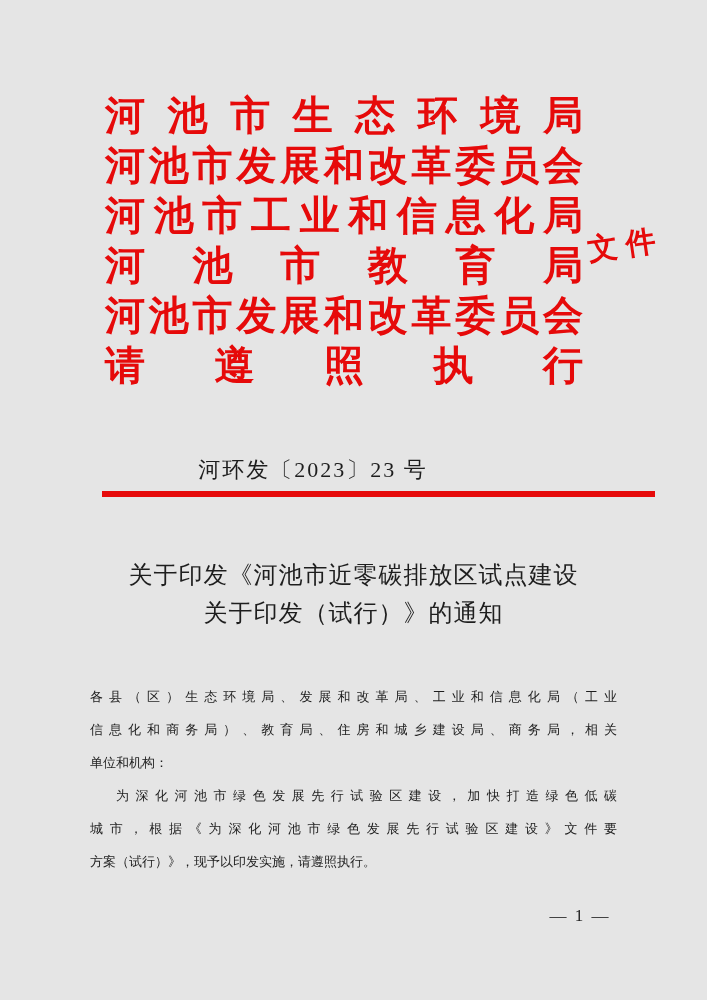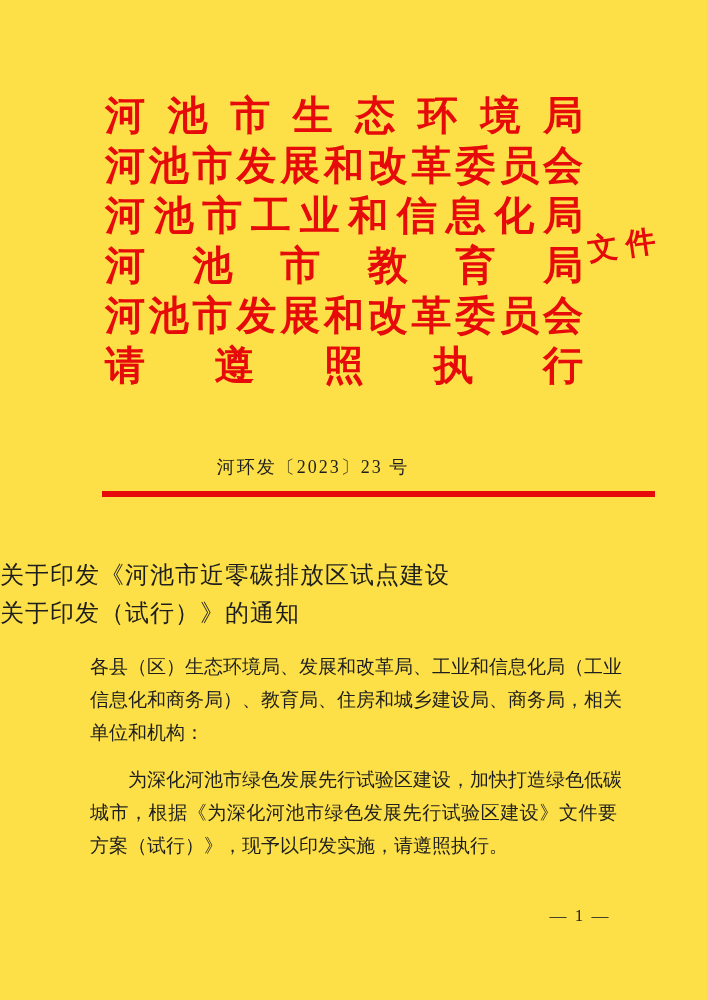--- a/index.html
+++ b/index.html
@@ -7,21 +7,21 @@
     --ink:#1e1e1e;
   }
   *{margin:0;padding:0;box-sizing:border-box;}
   html,body{background:#ffffff;}
   body{
     width:707px;height:1000px;
     font-family:"Liberation Serif","DejaVu Serif",serif;
   }
   .page{
     position:relative;width:707px;height:1000px;
-    background:#fde047;overflow:hidden;
+    background:#e5e5e5;overflow:hidden;
   }
   
   .letterhead{
     position:absolute;left:105px;top:92px;width:478px;
   }
   .agency{
     height:50px;line-height:48px;
     font-size:40px;font-weight:bold;
     color:var(--red);
     white-space:nowrap;
@@ -33,53 +33,53 @@
   
   .wenjian{
     position:absolute;left:588px;top:230px;
     font-size:30px;font-weight:bold;color:var(--red);
     letter-spacing:8px;white-space:nowrap;
     transform:rotate(-8deg);transform-origin:left center;
   }
   
   .doc-number{
     position:absolute;left:0;top:455px;width:626px;
-    text-align:center;font-size:18px;color:var(--ink);
+    text-align:center;font-size:22px;color:var(--ink);
     letter-spacing:2px;
   }
   
   .red-line{
     position:absolute;left:102px;top:491px;
     width:553px;height:6px;background:var(--red);
   }
   
   .title{
     position:absolute;left:0;top:556px;width:707px;
-    text-align:left;color:var(--ink);
+    text-align:center;color:var(--ink);
     font-size:24px;line-height:38px;letter-spacing:1px;
   }
   
   .body-text{
-    position:absolute;left:90px;top:650px;width:527px;
-    font-size:19px;line-height:33px;color:var(--ink);
+    position:absolute;left:90px;top:680px;width:527px;
+    font-size:13px;line-height:33px;color:var(--ink);
   }
   .line{
     white-space:nowrap;
     text-align:justify;
     text-align-last:justify;
     text-justify:inter-character;
   }
   .line.last{
     text-align-last:left;
     white-space:normal;
   }
   .line.indent{
     text-indent:2em;
   }
-  .para2{margin-top:14px;}
+  .para2{margin-top:0;}
   
   .page-num{
     position:absolute;left:535px;top:906px;width:90px;
     text-align:center;font-size:17px;color:var(--ink);
     letter-spacing:2px;white-space:nowrap;
   }
 </style>
 </head>
 <body>
 

